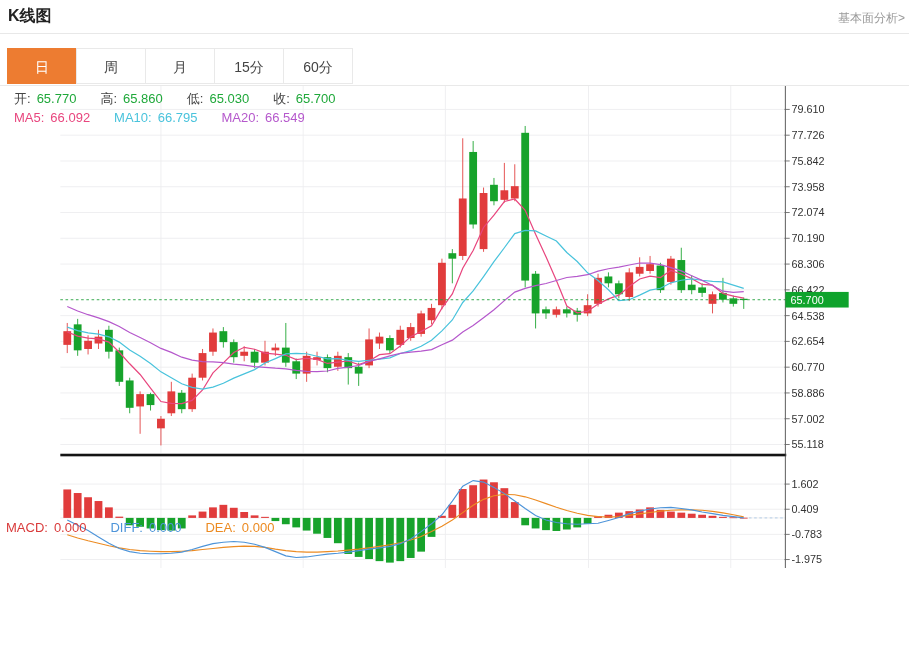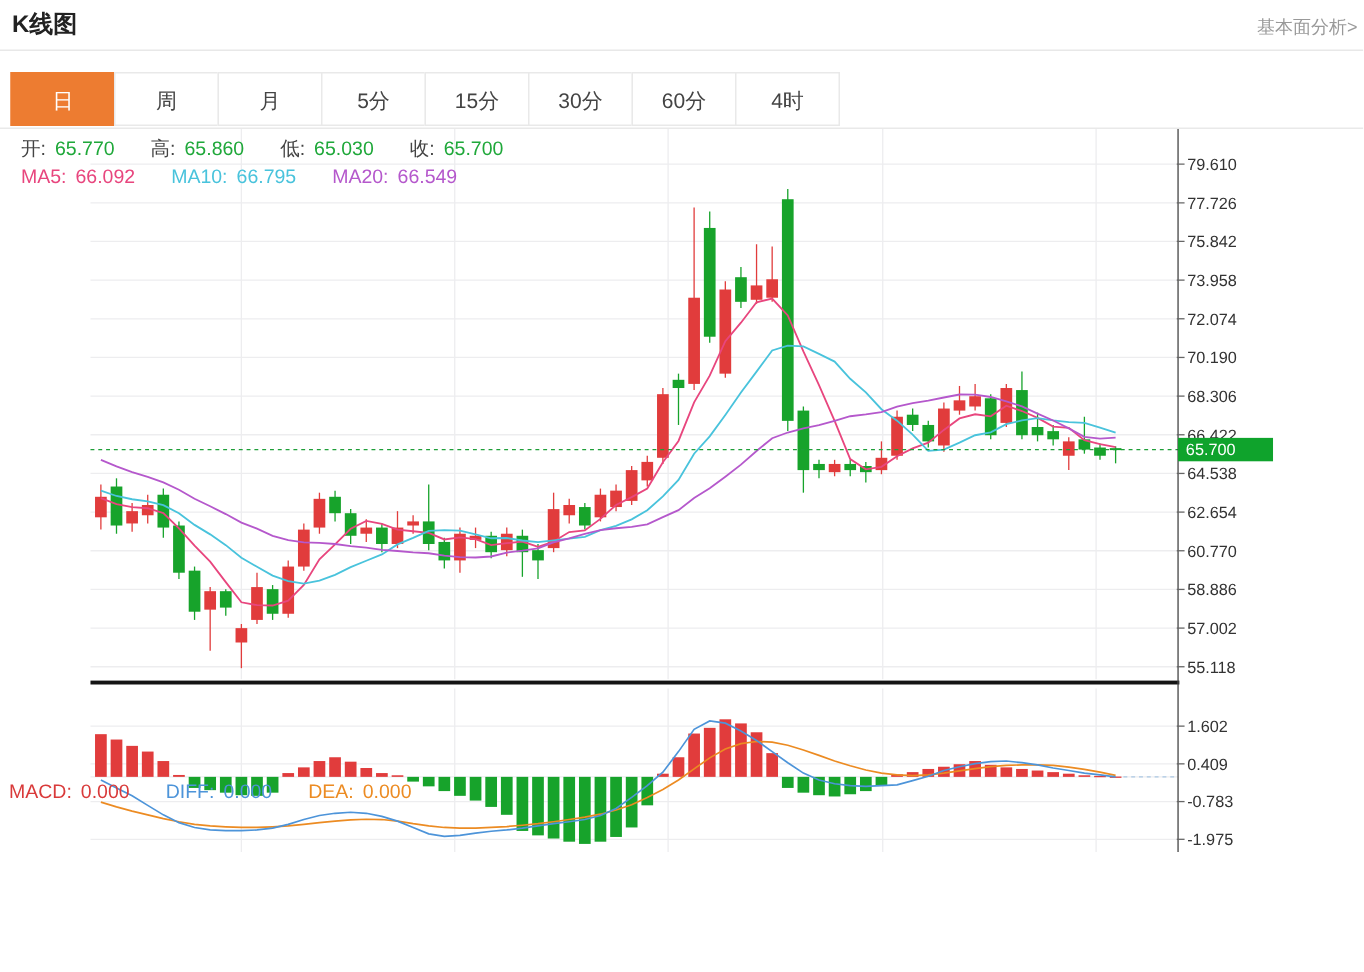--- a/index.html
+++ b/index.html
@@ -27,25 +27,22 @@
 
 <div class="page">
   <div class="title">K线图</div>
   <a class="toplink">基本面分析&gt;</a>
   <div class="hr"></div>
 
   <div class="tabs">
       <div class="tab active">日</div>
       <div class="tab">周</div>
       <div class="tab">月</div>
-      <div class="tab">5分</div>
       <div class="tab">15分</div>
-      <div class="tab">30分</div>
       <div class="tab">60分</div>
-      <div class="tab">4时</div>
     </div>
   <div class="tabline"></div>
 
   <svg id="ksvg" width="909" height="562" viewBox="0 86 909 648">
     <defs>
       <clipPath id="mainclip">
           <rect x="0" y="86" width="837" height="423"></rect>
         </clipPath>
     </defs>
   <g>

